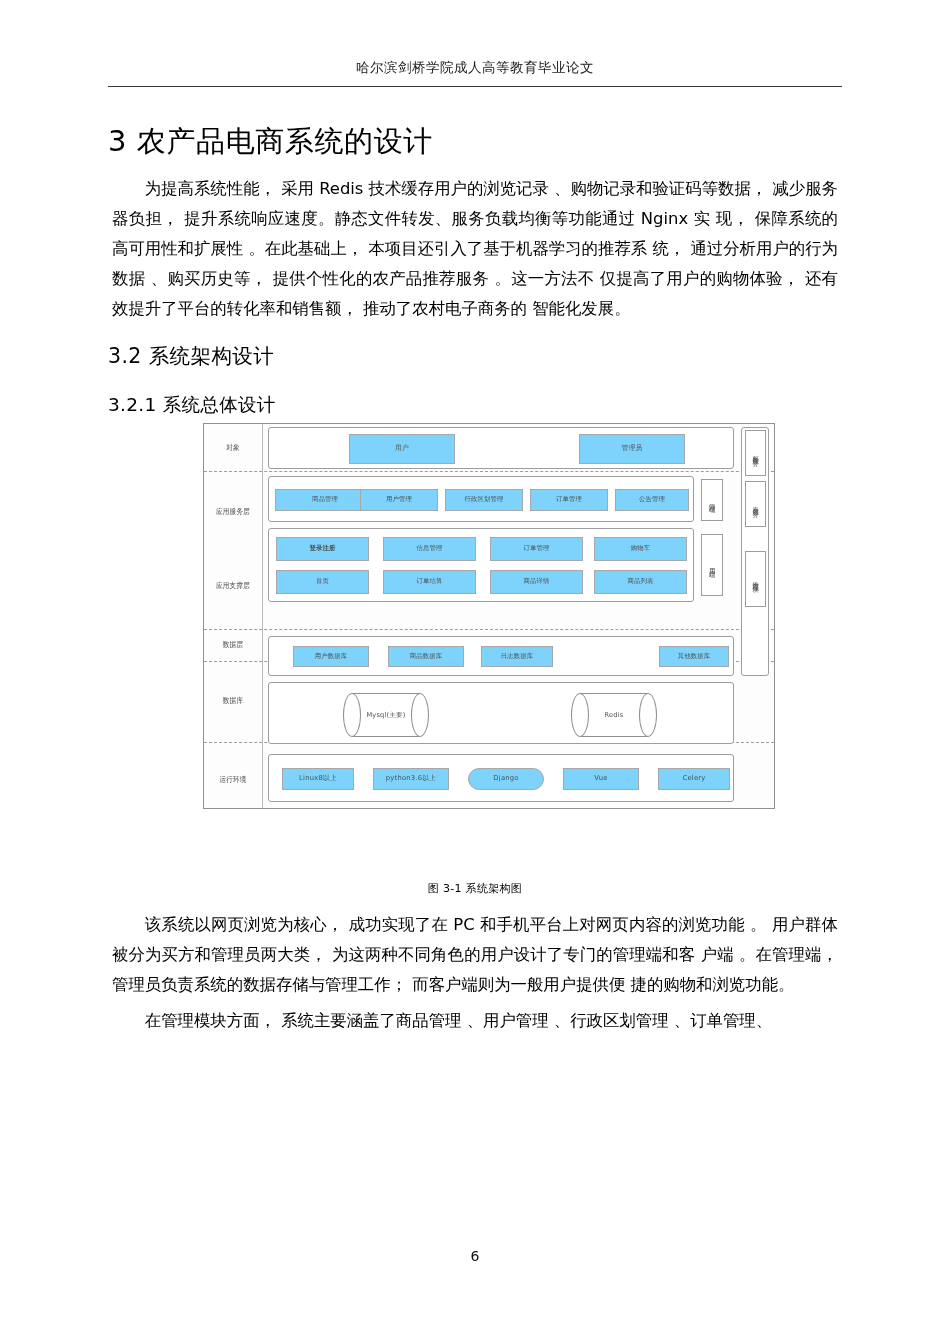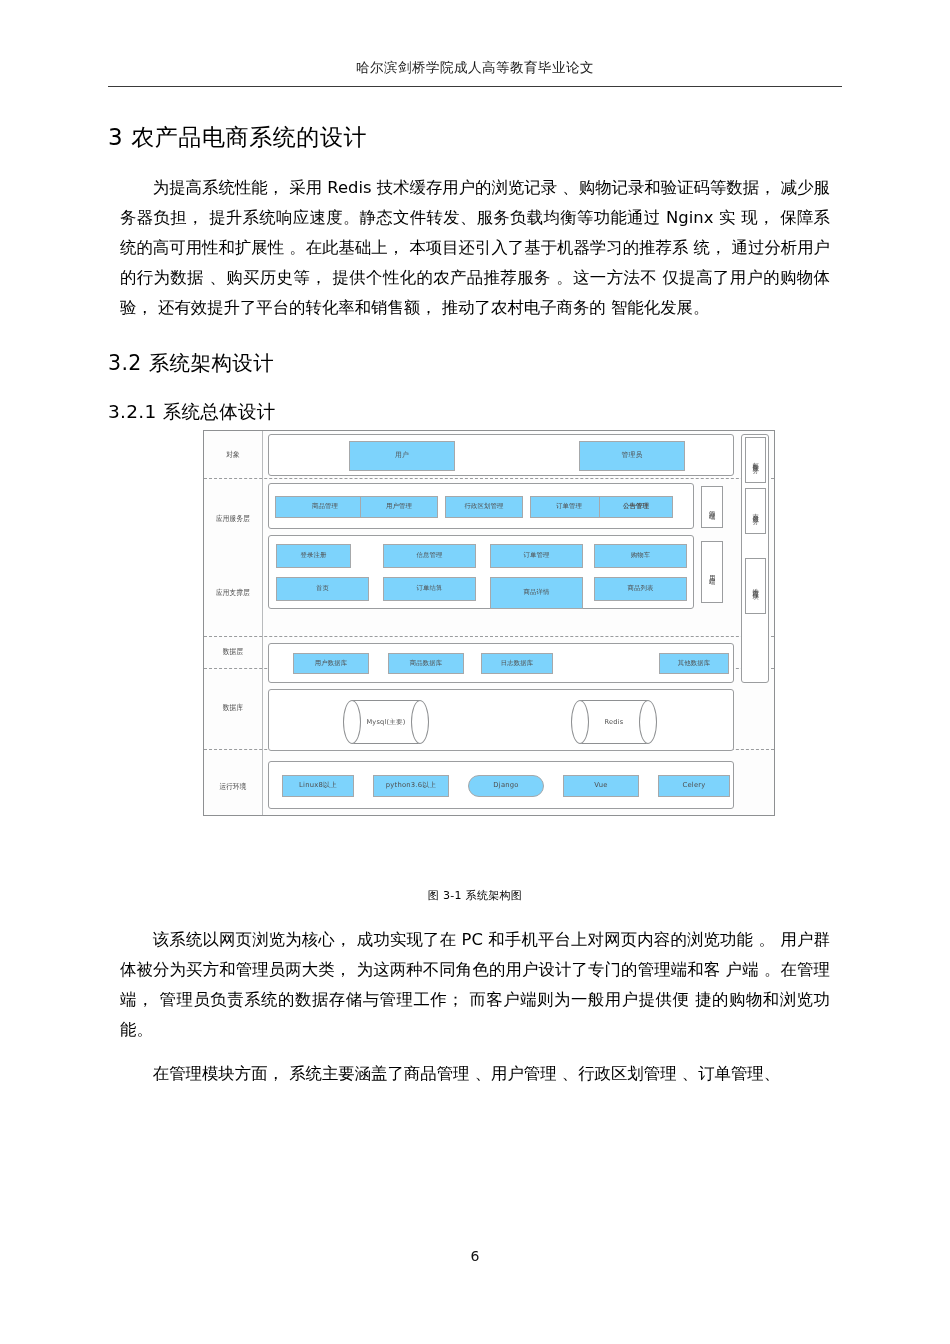--- a/index.html
+++ b/index.html
@@ -46,21 +46,21 @@
   
   .content {
     position: absolute;
     top: 114px;
     left: 108px;
     width: 734px;
   }
 
   h1.sec {
     font-family: "DejaVu Sans", sans-serif;
-    font-size: 23px;
+    font-size: 29px;
     font-weight: 400;
     margin: 0 0 0 0;
     padding: 8px 0 6px 0;
     letter-spacing: 0.6px;
     color: #000;
   }
   h2.sec {
     font-family: "DejaVu Sans", sans-serif;
     font-size: 20.5px;
     font-weight: 400;
@@ -76,21 +76,21 @@
     margin: 0;
     padding: 14px 0 6px 0;
     letter-spacing: 0.3px;
     color: #000;
   }
 
   p.body {
     font-family: "DejaVu Sans", sans-serif;
     font-size: 16.4px;
     line-height: 30px;
-    margin: 12px;
+    margin: 4px;
     padding: 2px 0 0 0;
     text-align: justify;
     text-justify: inter-character;
     text-indent: 2em;
     color: #000;
     word-break: break-all;
   }
 
   .caption {
     font-family: "DejaVu Sans", sans-serif;
@@ -281,32 +281,32 @@
         <div class="panel" style="left:64px; top:3px; width:466px; height:42px;">
           <div class="cell lat" style="left:80px; top:6px; width:106px; height:30px;">用户</div>
           <div class="cell lat" style="left:310px; top:6px; width:106px; height:30px;">管理员</div>
         </div>
 
         <div class="panel" style="left:64px; top:52px; width:426px; height:46px;">
           <div class="cell" style="left:6px;   top:12px; width:100px; height:22px;">商品管理</div>
           <div class="cell" style="left:91px;  top:12px; width:78px; height:22px;">用户管理</div>
           <div class="cell" style="left:176px; top:12px; width:78px; height:22px;">行政区划管理</div>
           <div class="cell" style="left:261px; top:12px; width:78px; height:22px;">订单管理</div>
-          <div class="cell" style="left:330px; top:12px; width:74px; height:22px;font-weight:bold;">公告管理</div>
+          <div class="cell" style="left:346px; top:12px; width:74px; height:22px;">公告管理</div>
         </div>
 
         <div class="panel" style="left:64px; top:104px; width:426px; height:74px;">
-          <div class="cell" style="left:7px;   top:8px;  width:75px; height:24px;">登录注册</div>
+          <div class="cell" style="left:7px;   top:8px;  width:93px; height:24px;font-weight:bold;">登录注册</div>
           <div class="cell" style="left:114px; top:8px;  width:93px; height:24px;">信息管理</div>
           <div class="cell" style="left:221px; top:8px;  width:93px; height:24px;">订单管理</div>
           <div class="cell" style="left:325px; top:8px;  width:93px; height:24px;">购物车</div>
 
           <div class="cell" style="left:7px;   top:41px; width:93px; height:24px;">首页</div>
           <div class="cell" style="left:114px; top:41px; width:93px; height:24px;">订单结算</div>
-          <div class="cell" style="left:221px; top:41px; width:93px; height:32px;">商品详情</div>
+          <div class="cell" style="left:221px; top:41px; width:93px; height:24px;">商品详情</div>
           <div class="cell" style="left:325px; top:41px; width:93px; height:24px;">商品列表</div>
         </div>
 
         <div class="vcell" style="left:497px; top:55px; width:22px; height:42px;">管理端</div>
         <div class="vcell" style="left:497px; top:110px; width:22px; height:62px;">用户端</div>
 
         <div class="panel" style="left:64px; top:212px; width:466px; height:40px;">
           <div class="cell" style="left:24px;  top:9px; width:76px; height:21px;">用户数据库</div>
           <div class="cell" style="left:119px; top:9px; width:76px; height:21px;">商品数据库</div>
           <div class="cell" style="left:212px; top:9px; width:72px; height:21px;">日志数据库</div>

